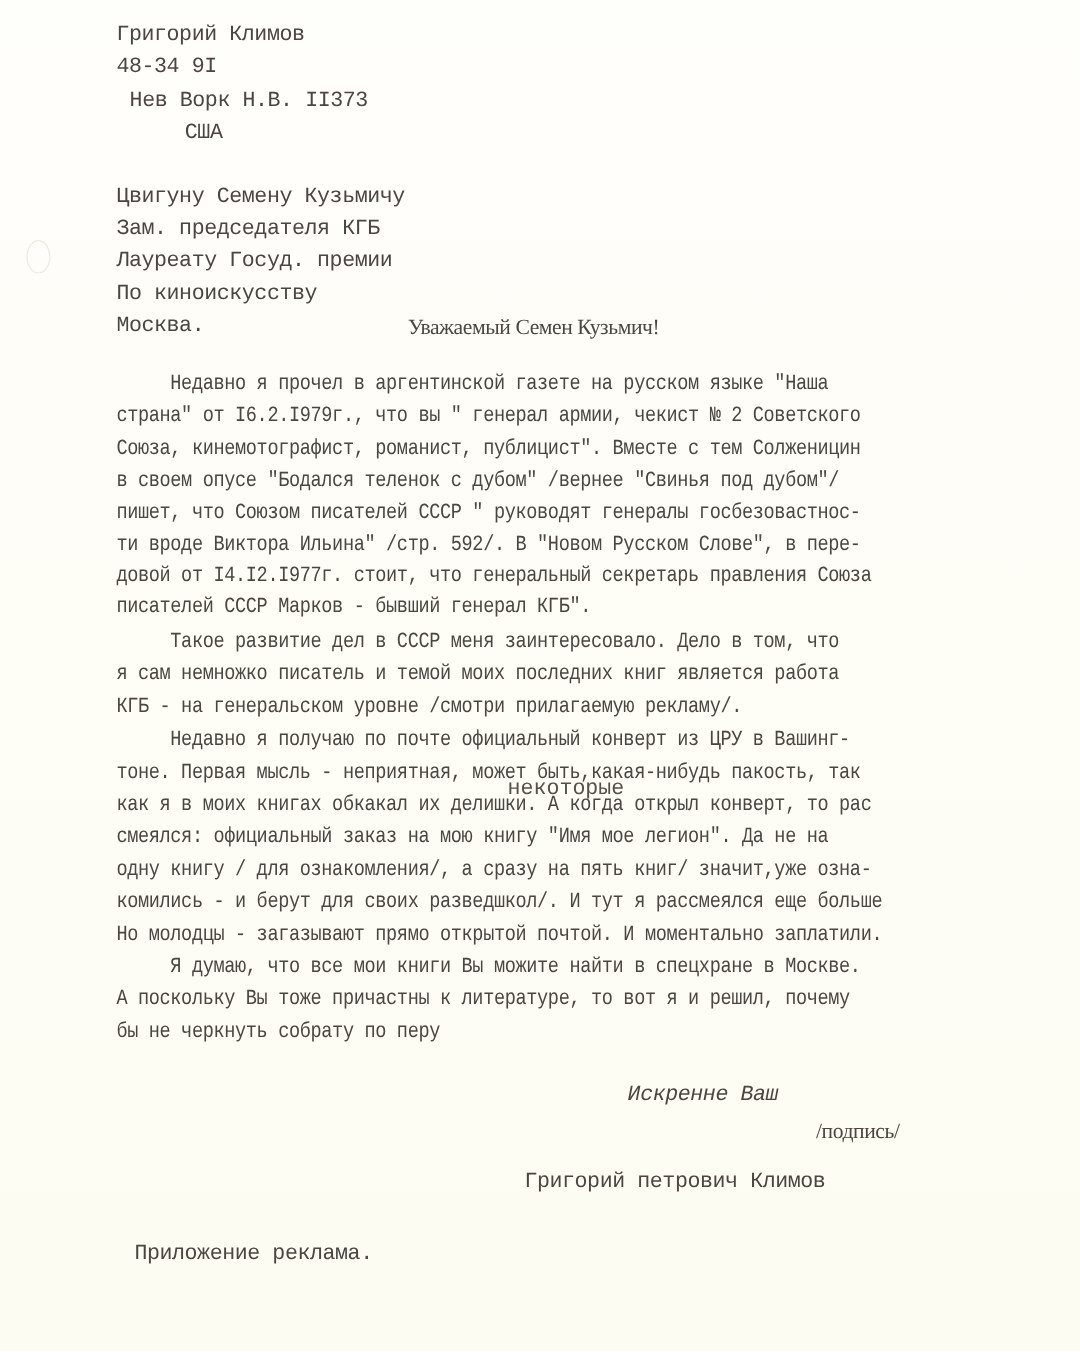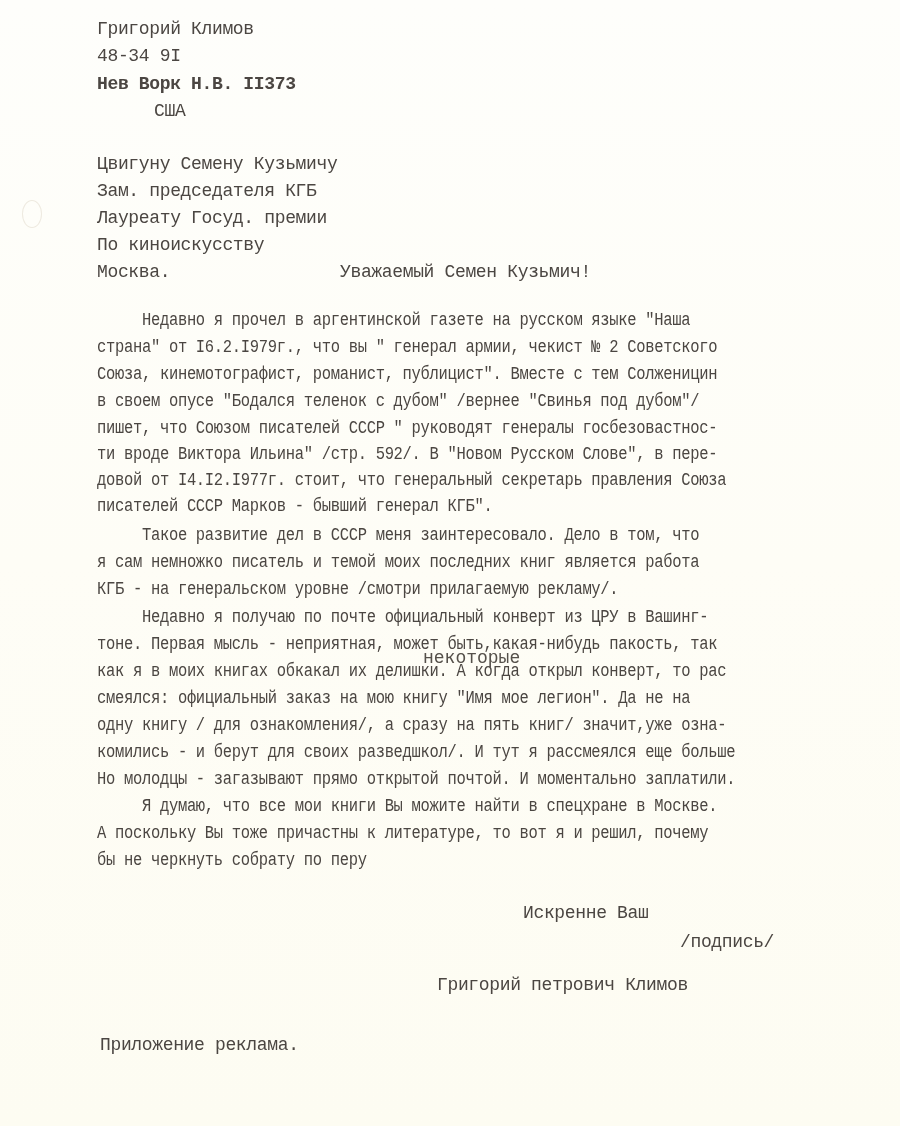--- a/index.html
+++ b/index.html
@@ -35,31 +35,31 @@
     .stain { position: absolute; border-radius: 50%; border: 1px solid #eeeae0; }
   </style>
 </head>
 <body>
 
 <div class="page">
   <div class="stain" style="left:22px;top:200px;width:18px;height:26px;"></div>
 
   <div class="line" style="left:97px;top:16px;">Григорий Климов</div>
   <div class="line" style="left:97px;top:43px;">48-34 9I</div>
-  <div class="line" style="left:97px;top:71px;font-weight:bold;">Нев Ворк Н.В. II373</div>
+  <div class="line" style="left:108px;top:71px;">Нев Ворк Н.В. II373</div>
   <div class="line" style="left:154px;top:98px;">США</div>
 
 
   <div class="line" style="left:97px;top:151px;text-align:center;">Цвигуну Семену Кузьмичу</div>
   <div class="line" style="left:97px;top:178px;">Зам. председателя КГБ</div>
   <div class="line" style="left:97px;top:205px;">Лауреату Госуд. премии</div>
   <div class="line" style="left:97px;top:232px;">По киноискусству</div>
   <div class="line" style="left:97px;top:259px;">Москва.</div>
 
-  <div class="line" style="left:340px;top:259px;">Уважаемый Семен Кузьмич!</div>
+  <div class="line" style="left:340px;top:259px;font-family:Liberation Serif, serif;">Уважаемый Семен Кузьмич!</div>
 
   <div>
     <div class="line cond" style="left:97px;top:307px;">     Недавно я прочел в аргентинской газете на русском языке "Наша</div>
     <div class="line cond" style="left:97px;top:334px;">страна" от I6.2.I979г., что вы " генерал армии, чекист № 2 Советского</div>
     <div class="line cond" style="left:97px;top:361px;">Союза, кинемотографист, романист, публицист". Вместе с тем Солженицин</div>
     <div class="line cond" style="left:97px;top:388px;">в своем опусе "Бодался теленок с дубом" /вернее "Свинья под дубом"/</div>
     <div class="line cond" style="left:97px;top:415px;">пишет, что Союзом писателей СССР " руководят генералы госбезовастнос-</div>
     <div class="line cond" style="left:97px;top:441px;">ти вроде Виктора Ильина" /стр. 592/. В "Новом Русском Слове", в пере-</div>
     <div class="line cond" style="left:97px;top:467px;">довой от I4.I2.I977г. стоит, что генеральный секретарь правления Союза</div>
     <div class="line cond" style="left:97px;top:493px;">писателей СССР Марков - бывший генерал КГБ".</div>
@@ -72,18 +72,18 @@
     <div class="line cond" style="left:97px;top:658px;">как я в моих книгах обкакал их делишки. А когда открыл конверт, то рас</div>
     <div class="line cond" style="left:97px;top:685px;">смеялся: официальный заказ на мою книгу "Имя мое легион". Да не на</div>
     <div class="line cond" style="left:97px;top:712px;">одну книгу / для ознакомления/, а сразу на пять книг/ значит,уже озна-</div>
     <div class="line cond" style="left:97px;top:739px;">комились - и берут для своих разведшкол/. И тут я рассмеялся еще больше</div>
     <div class="line cond" style="left:97px;top:766px;">Но молодцы - загазывают прямо открытой почтой. И моментально заплатили.</div>
     <div class="line cond" style="left:97px;top:793px;">     Я думаю, что все мои книги Вы можите найти в спецхране в Москве.</div>
     <div class="line cond" style="left:97px;top:820px;">А поскольку Вы тоже причастны к литературе, то вот я и решил, почему</div>
     <div class="line cond" style="left:97px;top:847px;">бы не черкнуть собрату по перу</div>
   </div>
 
-  <div class="line" style="left:523px;top:900px;">Искренне Ваш</div>
-  <div class="line" style="left:680px;top:929px;">/подпись/</div>
+  <div class="line" style="left:523px;top:900px;font-style:italic;">Искренне Ваш</div>
+  <div class="line" style="left:680px;top:929px;font-family:Liberation Serif, serif;">/подпись/</div>
   <div class="line" style="left:437px;top:972px;text-align:center;">Григорий петрович Климов</div>
 
-  <div class="line" style="left:100px;top:1032px;text-align:right;">Приложение реклама.</div>
+  <div class="line" style="left:112px;top:1032px;text-align:right;">Приложение реклама.</div>
 </div>
 
 </body></html>

